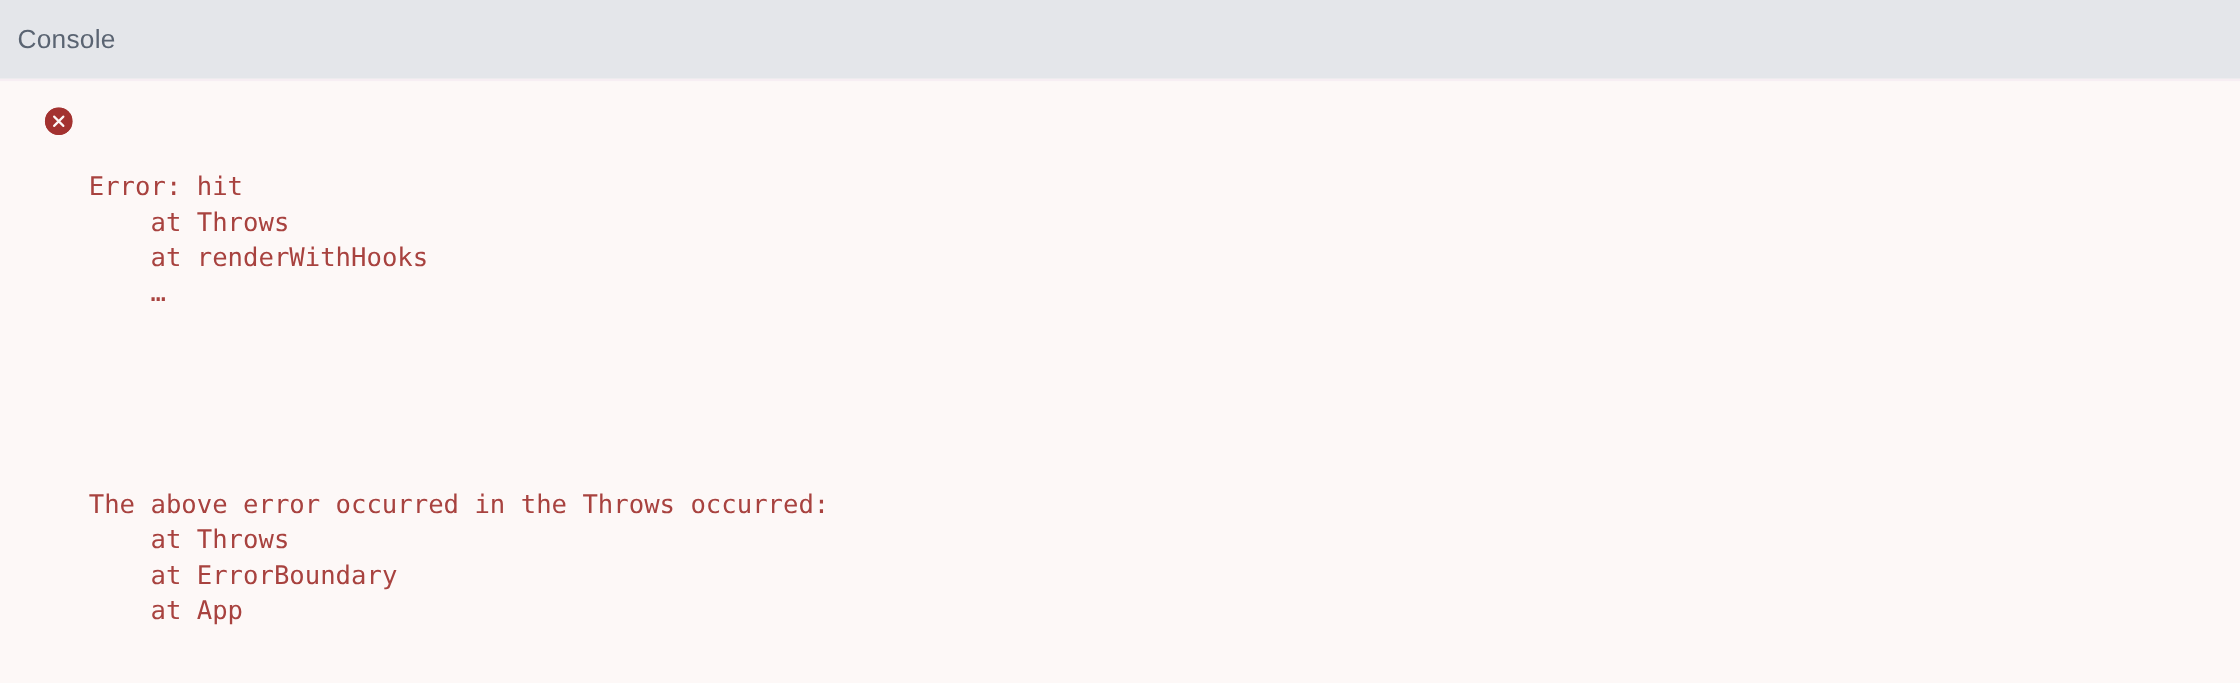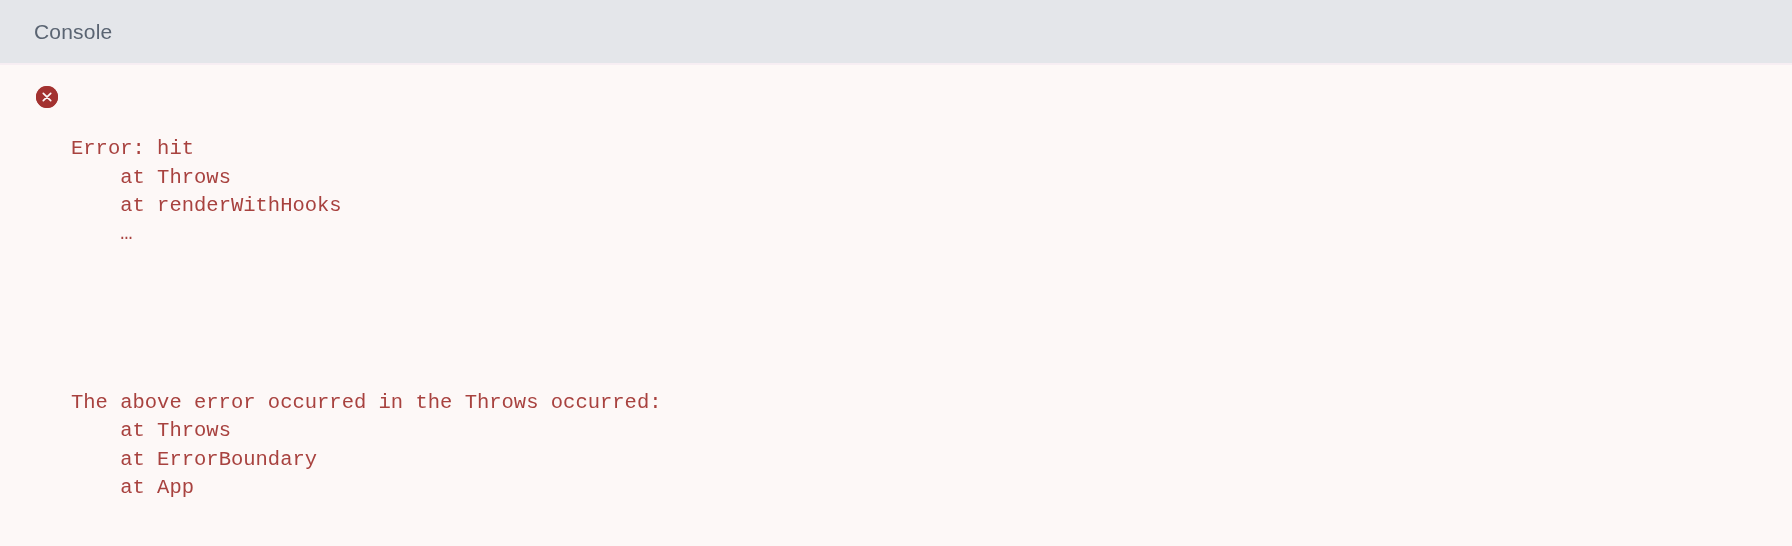--- a/index.html
+++ b/index.html
@@ -22,21 +22,21 @@
     background: #fdf8f7;
   }
 
   
   .console-header {
     height: 63px;
     min-height: 63px;
     background: #e4e6ea;
     display: flex;
     align-items: center;
-    padding-left: 34px;
+    padding-left: 14px;
     box-sizing: border-box;
   }
   .console-header-title {
     font-family: "Liberation Sans", sans-serif;
     font-size: 21px;
     color: #5a6472;
     letter-spacing: 0.2px;
     line-height: 1;
   }
 
@@ -86,21 +86,20 @@
     line-height: 28.2px;
     color: #a8423f;
     white-space: pre-wrap;
     word-break: normal;
     margin: 0;
     max-width: 1630px;
   }
 
   .log-block {
     margin: 0;
-    font-family: Liberation Mono, monospace;
   }
   .block-gap {
     height: 28.2px;
   }
 </style>
 </head>
 <body>
 
 <div class="console-panel">
 

